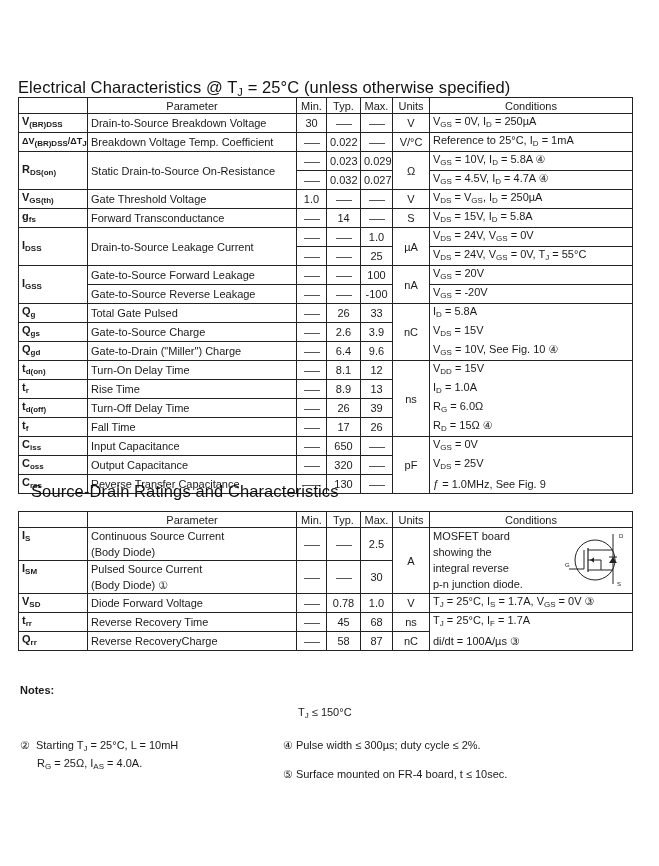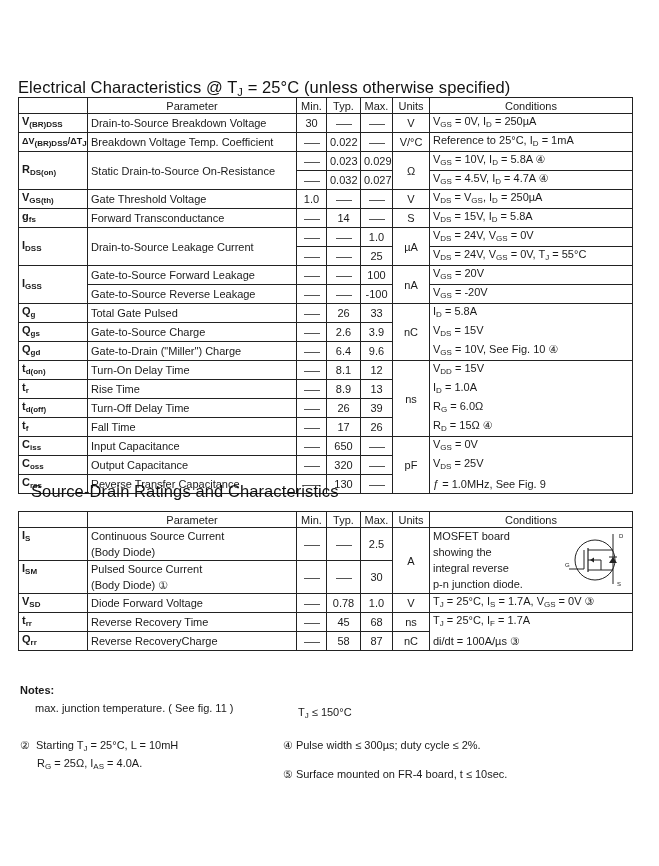--- a/index.html
+++ b/index.html
@@ -315,21 +315,20 @@
     <td class="c">58</td>
     <td class="c">87</td>
     <td class="c">nC</td>
     <td class="nb">di/dt = 100A/µs ③</td>
   </tr>
 </tbody>
   </table>
 
 <div class="notes-title">Notes:</div>
 <div class="notes" style="left:20px;top:701px">
-  <div style="padding-left:15px">max. junction temperature. ( See fig. 11 )</div>
 </div>
 <div class="notes" style="left:20px;top:738px">
   <div>②&nbsp; Starting T<sub>J</sub> = 25°C, L = 10mH</div>
   <div style="padding-left:17px">R<sub>G</sub> = 25Ω, I<sub>AS</sub> = 4.0A.</div>
 </div>
 <div class="notes" style="left:283px;top:705px">
   <div style="padding-left:15px">T<sub>J</sub> ≤ 150°C</div>
 </div>
 <div class="notes" style="left:283px;top:738px">④ Pulse width ≤ 300µs; duty cycle ≤ 2%.</div>
 <div class="notes" style="left:283px;top:767px">⑤  Surface mounted on FR-4 board,  t ≤ 10sec.</div>

